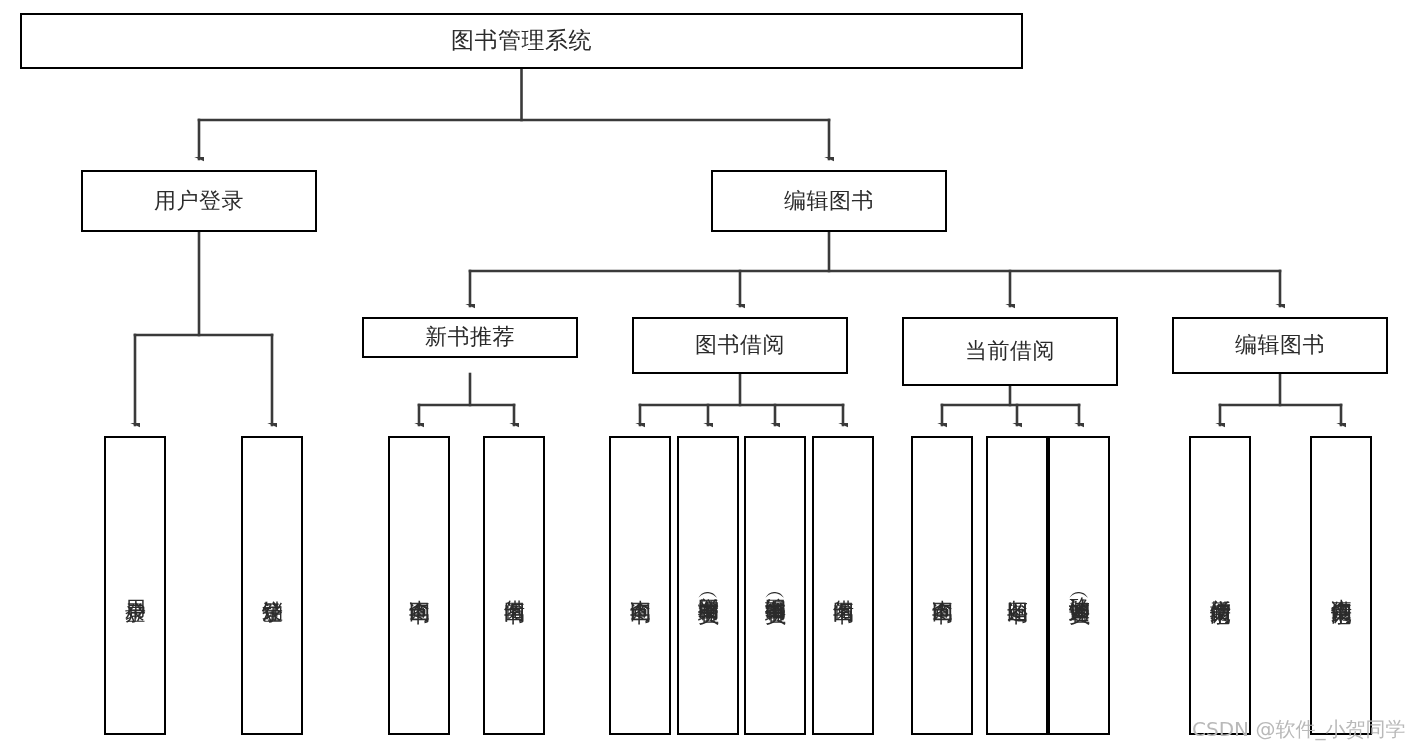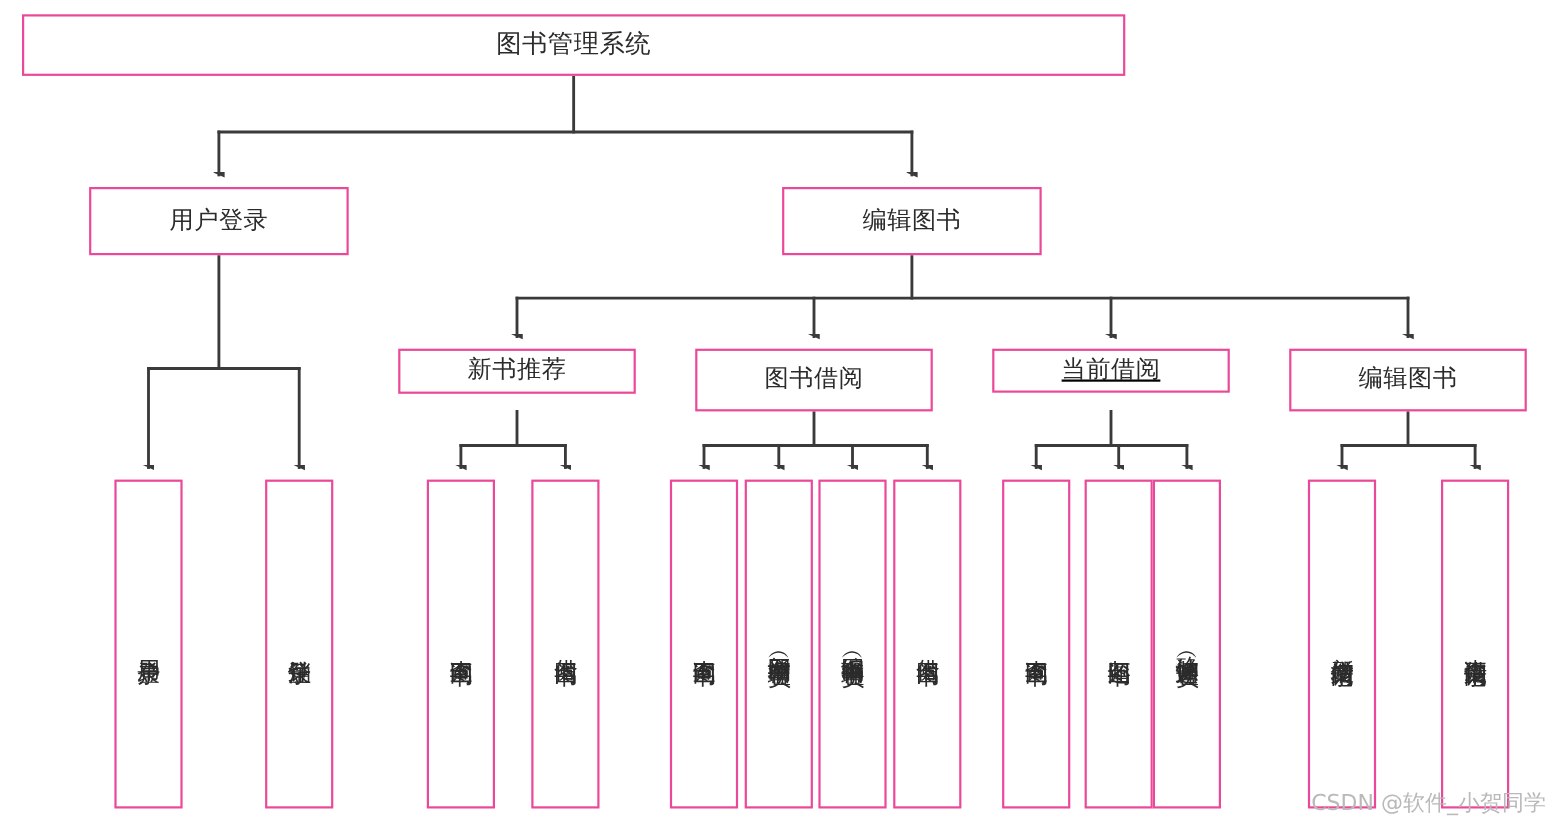--- a/index.html
+++ b/index.html
@@ -23,21 +23,21 @@
     left: 0;
     top: 0;
     width: 1405px;
     height: 747px;
     pointer-events: none;
   }
   .node {
     position: absolute;
     box-sizing: border-box;
     background: #ffffff;
-    border: 2px solid #ec4899;
+    border: 2px solid #000000;
     display: flex;
     align-items: center;
     justify-content: center;
   }
   .node .label {
     color: #2b2b2b;
     letter-spacing: 0.02em;
     white-space: nowrap;
   }
   
@@ -128,21 +128,21 @@
       </div>
       <div class="node horiz" style="left: 711px; top: 170px; width: 236px; height: 62px;">
         <span class="label">编辑图书</span>
       </div>
       <div class="node horiz" style="left: 362px; top: 317px; width: 216px; height: 41px;">
         <span class="label">新书推荐</span>
       </div>
       <div class="node horiz" style="left: 632px; top: 317px; width: 216px; height: 57px;">
         <span class="label">图书借阅</span>
       </div>
-      <div class="node horiz" style="left: 902px; top: 317px; width: 216px; height: 40px; text-decoration: underline;">
+      <div class="node horiz" style="left: 902px; top: 317px; width: 216px; height: 69px;">
         <span class="label">当前借阅</span>
       </div>
       <div class="node horiz" style="left: 1172px; top: 317px; width: 216px; height: 57px;">
         <span class="label">编辑图书</span>
       </div>
       <div class="node vert" style="left: 104px; top: 436px; width: 62px; height: 299px;">
         <span class="label">用户登录</span>
       </div>
       <div class="node vert" style="left: 241px; top: 436px; width: 62px; height: 299px;">
         <span class="label">注销登录</span>

